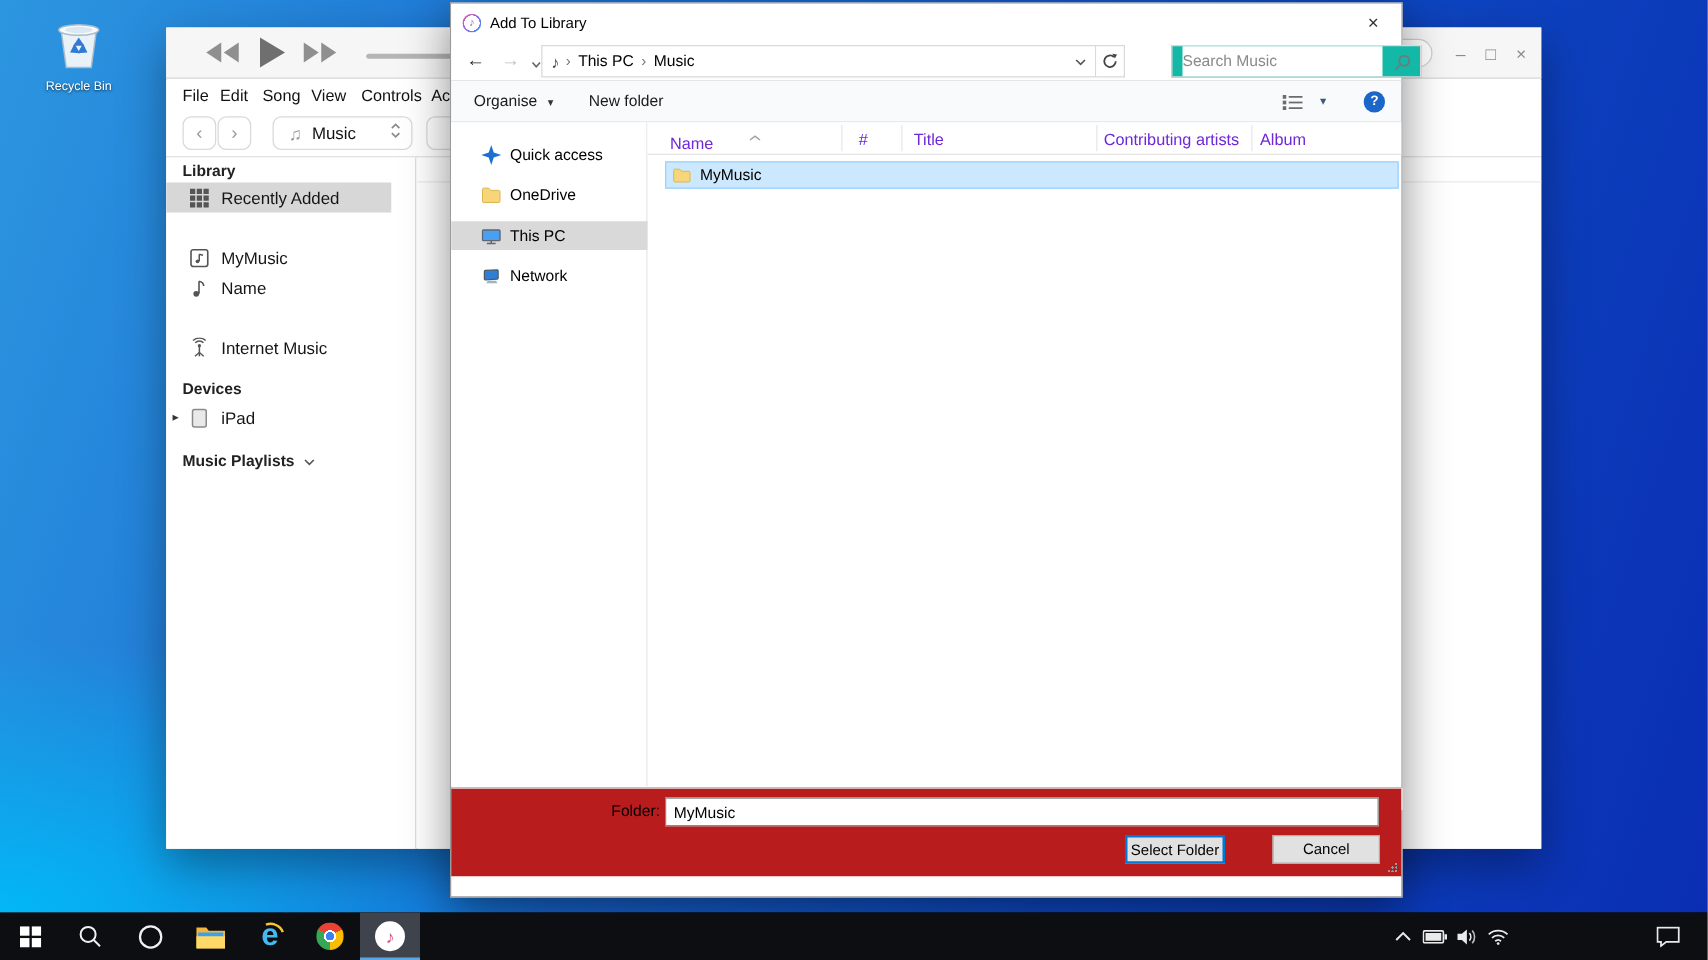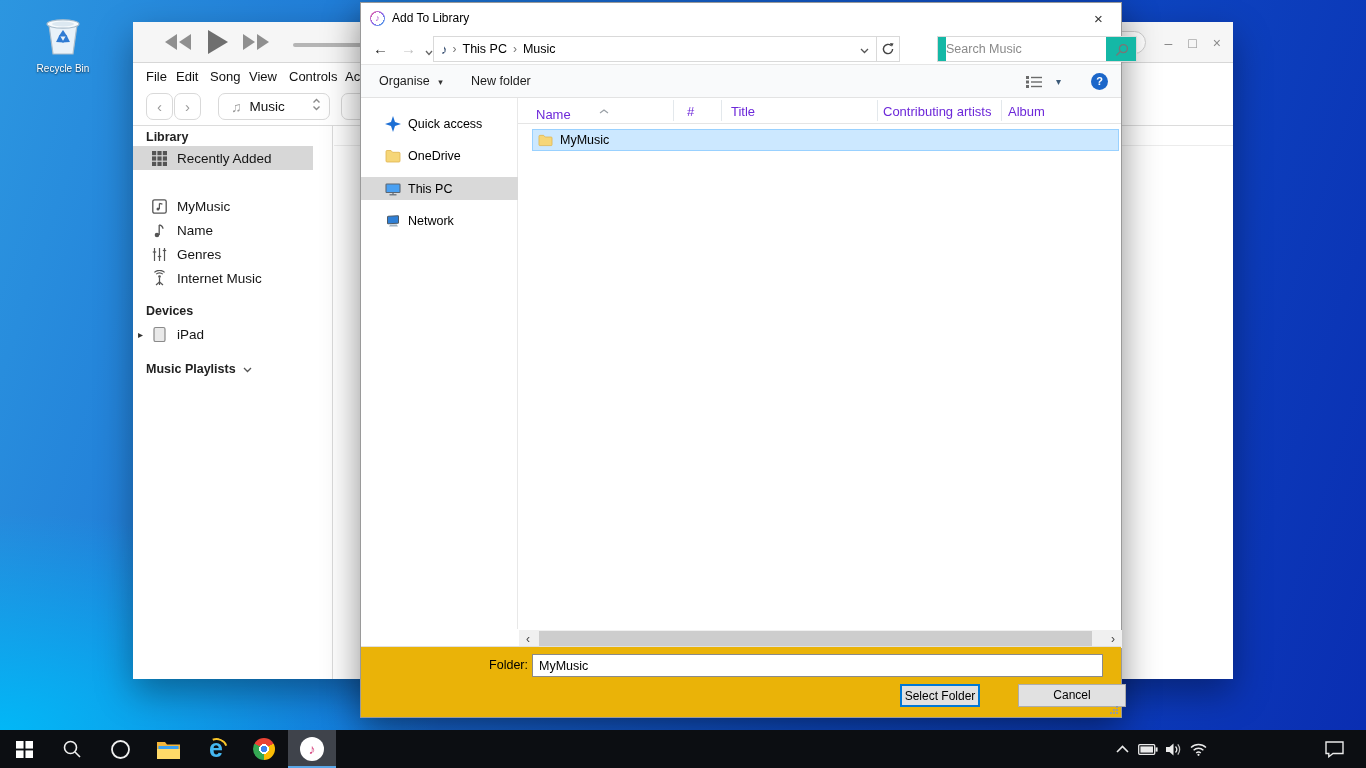--- a/index.html
+++ b/index.html
@@ -79,27 +79,27 @@
   .files{position:absolute;left:157px;top:0;right:0;bottom:0;}
   .fhdr{position:absolute;left:0;top:0;right:0;height:26px;border-bottom:1px solid #e5e5e5;background:#fff;}
   .fhdr .col{position:absolute;top:6px;font-size:13px;color:#6d28d9;white-space:nowrap;}
   .fhdr .vsep{position:absolute;top:2px;bottom:2px;width:1px;background:#e3e8ec;}
   .frow{position:absolute;left:14px;top:31px;width:587px;height:22px;background:#cce8ff;border:1px solid #99d1ff;
     display:flex;align-items:center;}
   .frow .fname{font-size:12.5px;color:#000;margin-left:7px;}
   .hscroll{position:absolute;left:158px;top:627px;width:603px;height:18px;background:#f0f0f0;}
   .hscroll .arr{position:absolute;top:0;width:18px;height:18px;line-height:18px;text-align:center;color:#444;font-size:12px;}
   .hscroll .thumb{position:absolute;left:20px;top:1px;width:553px;height:16px;background:#cdcdcd;}
-  .dlg-footer{position:absolute;left:0;right:0;bottom:0;height:71px;background:#eab308;border-top:1px solid #e0e0e0;margin-top:44px;}
+  .dlg-footer{position:absolute;left:0;right:0;bottom:16px;height:71px;background:#b91c1c;border-top:1px solid #e0e0e0;margin-top:44px;}
   .fold-lbl{position:absolute;left:100px;top:11px;width:67px;text-align:right;font-size:12.5px;color:#000;}
   .fold-input{position:absolute;left:171px;top:7px;width:571px;height:23px;border:1px solid #8a8a8a;background:#fff;
     font-size:12.5px;font-family:inherit;color:#000;padding-left:6px;outline:none;}
   .btn{position:absolute;top:37px;height:23px;background:#e1e1e1;font-size:12px;color:#000;text-align:center;line-height:20px;}
   .btn.primary{left:539px;width:80px;border:2px solid #0078d7;}
-  .btn.plain{left:657px;width:108px;border:1px solid #adadad;line-height:21px;}
+  .btn.plain{left:657px;width:86px;border:1px solid #adadad;line-height:21px;}
   .grip{position:absolute;right:3px;bottom:3px;width:9px;height:9px;
     background:radial-gradient(circle 1px at 2px 8px,#9a9a9a 99%,transparent),
                radial-gradient(circle 1px at 5px 8px,#9a9a9a 99%,transparent),
                radial-gradient(circle 1px at 8px 8px,#9a9a9a 99%,transparent),
                radial-gradient(circle 1px at 5px 5px,#9a9a9a 99%,transparent),
                radial-gradient(circle 1px at 8px 5px,#9a9a9a 99%,transparent),
                radial-gradient(circle 1px at 8px 2px,#9a9a9a 99%,transparent);}
 
   
   .taskbar{position:absolute;left:0;bottom:0;width:1366px;height:38px;background:#0c0e12;display:flex;}
@@ -242,33 +242,20 @@
         <span class="ic">
           <svg width="17" height="17" viewBox="0 0 17 17">
             <circle cx="6" cy="13" r="2.3" fill="#555"></circle>
             <line x1="8.2" y1="13" x2="8.2" y2="3" stroke="#555" stroke-width="1.3"></line>
             <path d="M8.2 3 C10.8 3.4 11.8 4.8 12 6.8" fill="none" stroke="#555" stroke-width="1.3"></path>
             </svg>
         </span>
         <span class="sb-lbl">Name</span>
       </div>
 
-      <div class="sb-row" style="top:116px">
-        <span class="ic">
-          <svg width="17" height="17" viewBox="0 0 17 17" stroke="#555" stroke-width="1.2">
-            <line x1="3.5" y1="2" x2="3.5" y2="15"></line>
-              <line x1="8.5" y1="2" x2="8.5" y2="15"></line>
-              <line x1="13.5" y1="2" x2="13.5" y2="15"></line>
-            <line x1="1.8" y1="6" x2="5.2" y2="6"></line>
-              <line x1="6.8" y1="10.5" x2="10.2" y2="10.5"></line>
-              <line x1="11.8" y1="4.5" x2="15.2" y2="4.5"></line>
-            </svg>
-        </span>
-        <span class="sb-lbl">Genres</span>
-      </div>
 
       <div class="sb-row" style="top:140px">
         <span class="ic">
           <svg width="17" height="17" viewBox="0 0 17 17" fill="none" stroke="#555" stroke-width="1.2">
             <circle cx="8.5" cy="6.5" r="1.3" fill="#555" stroke="none"></circle>
             <line x1="8.5" y1="7.5" x2="8.5" y2="15"></line>
             <line x1="8.5" y1="12" x2="5" y2="15"></line>
               <line x1="8.5" y1="12" x2="12" y2="15"></line>
             <path d="M5.2 4.2 a4.6 4.6 0 0 1 6.6 0"></path>
               <path d="M3.4 2.4 a7.4 7.4 0 0 1 10.2 0"></path>

